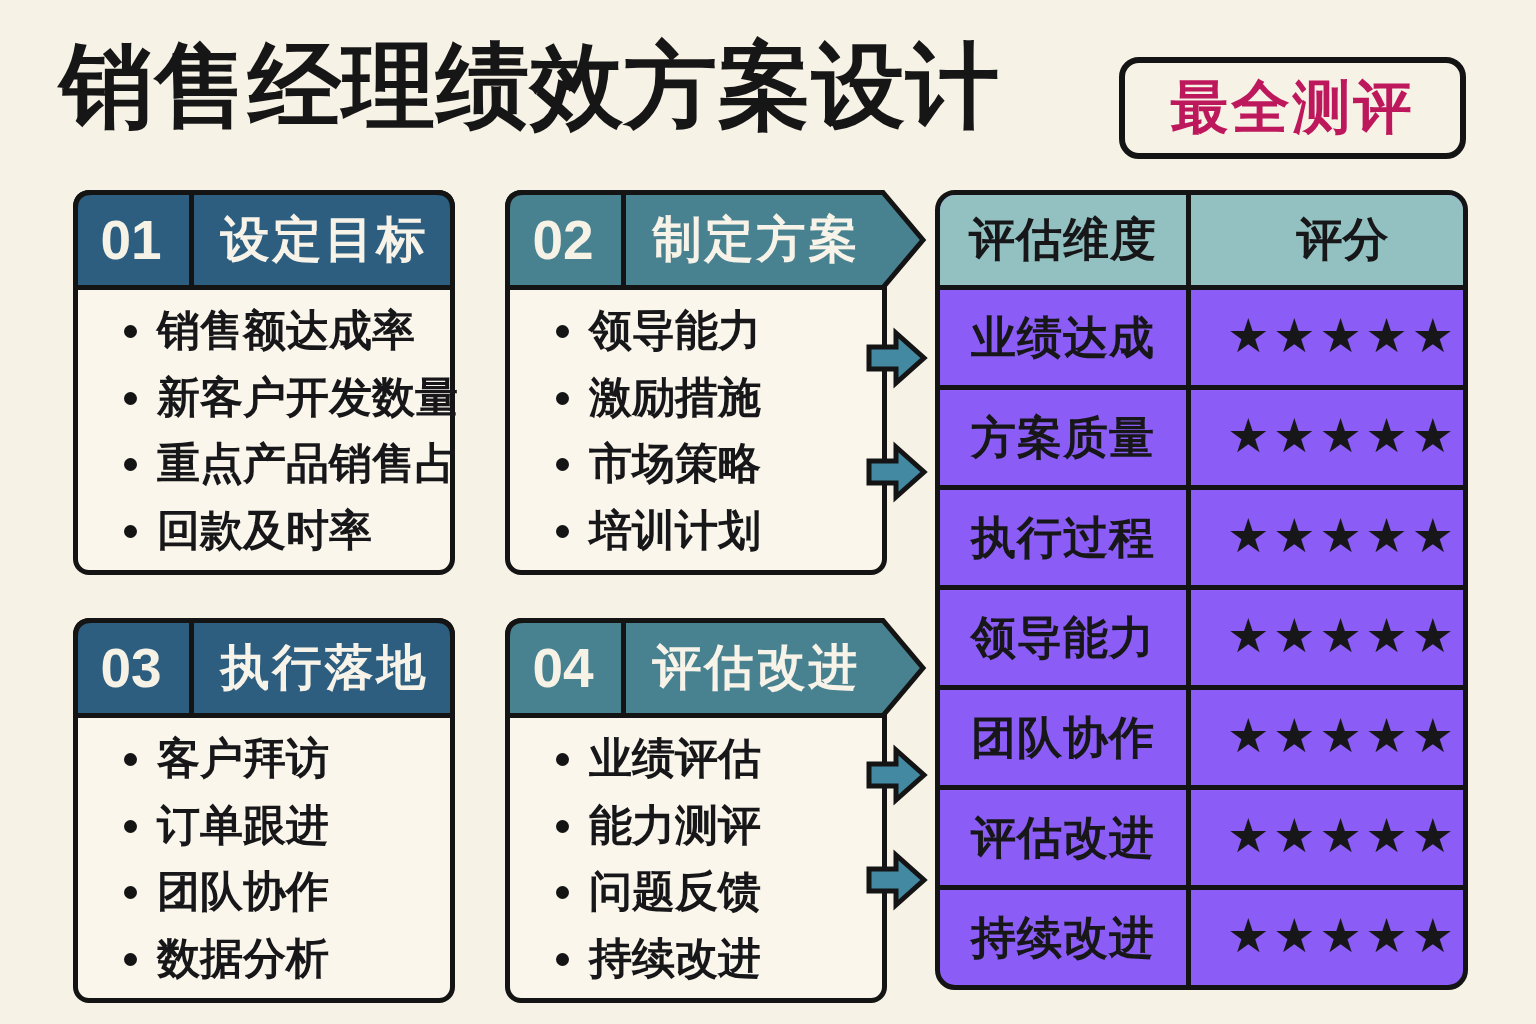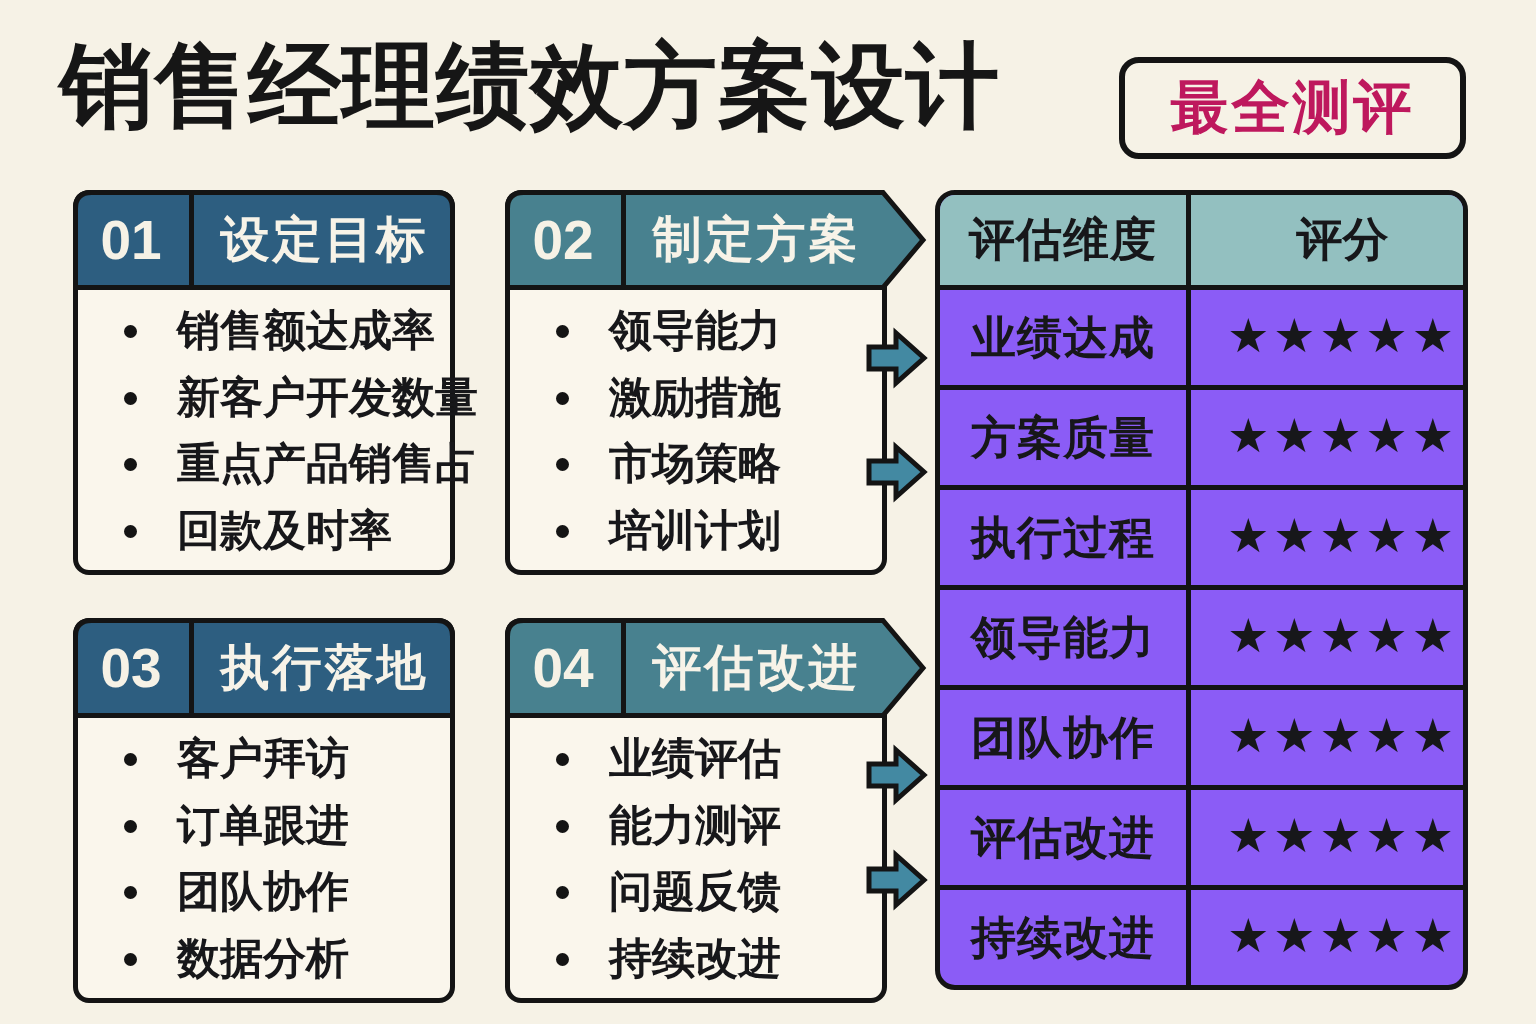--- a/index.html
+++ b/index.html
@@ -104,21 +104,20 @@
   }
   .items li {
     display: flex;
     align-items: flex-start;
     margin-bottom: 21px;
     font-size: 43px;
     font-weight: 900;
     line-height: 1.06;
     color: #17171a;
     white-space: nowrap;
-    gap: 20px;
   }
   .dot {
     flex: 0 0 13px;
     width: 13px;
     height: 13px;
     margin: 17px 20px 0 8px;
     border-radius: 50%;
     background: #141414;
   }
 

